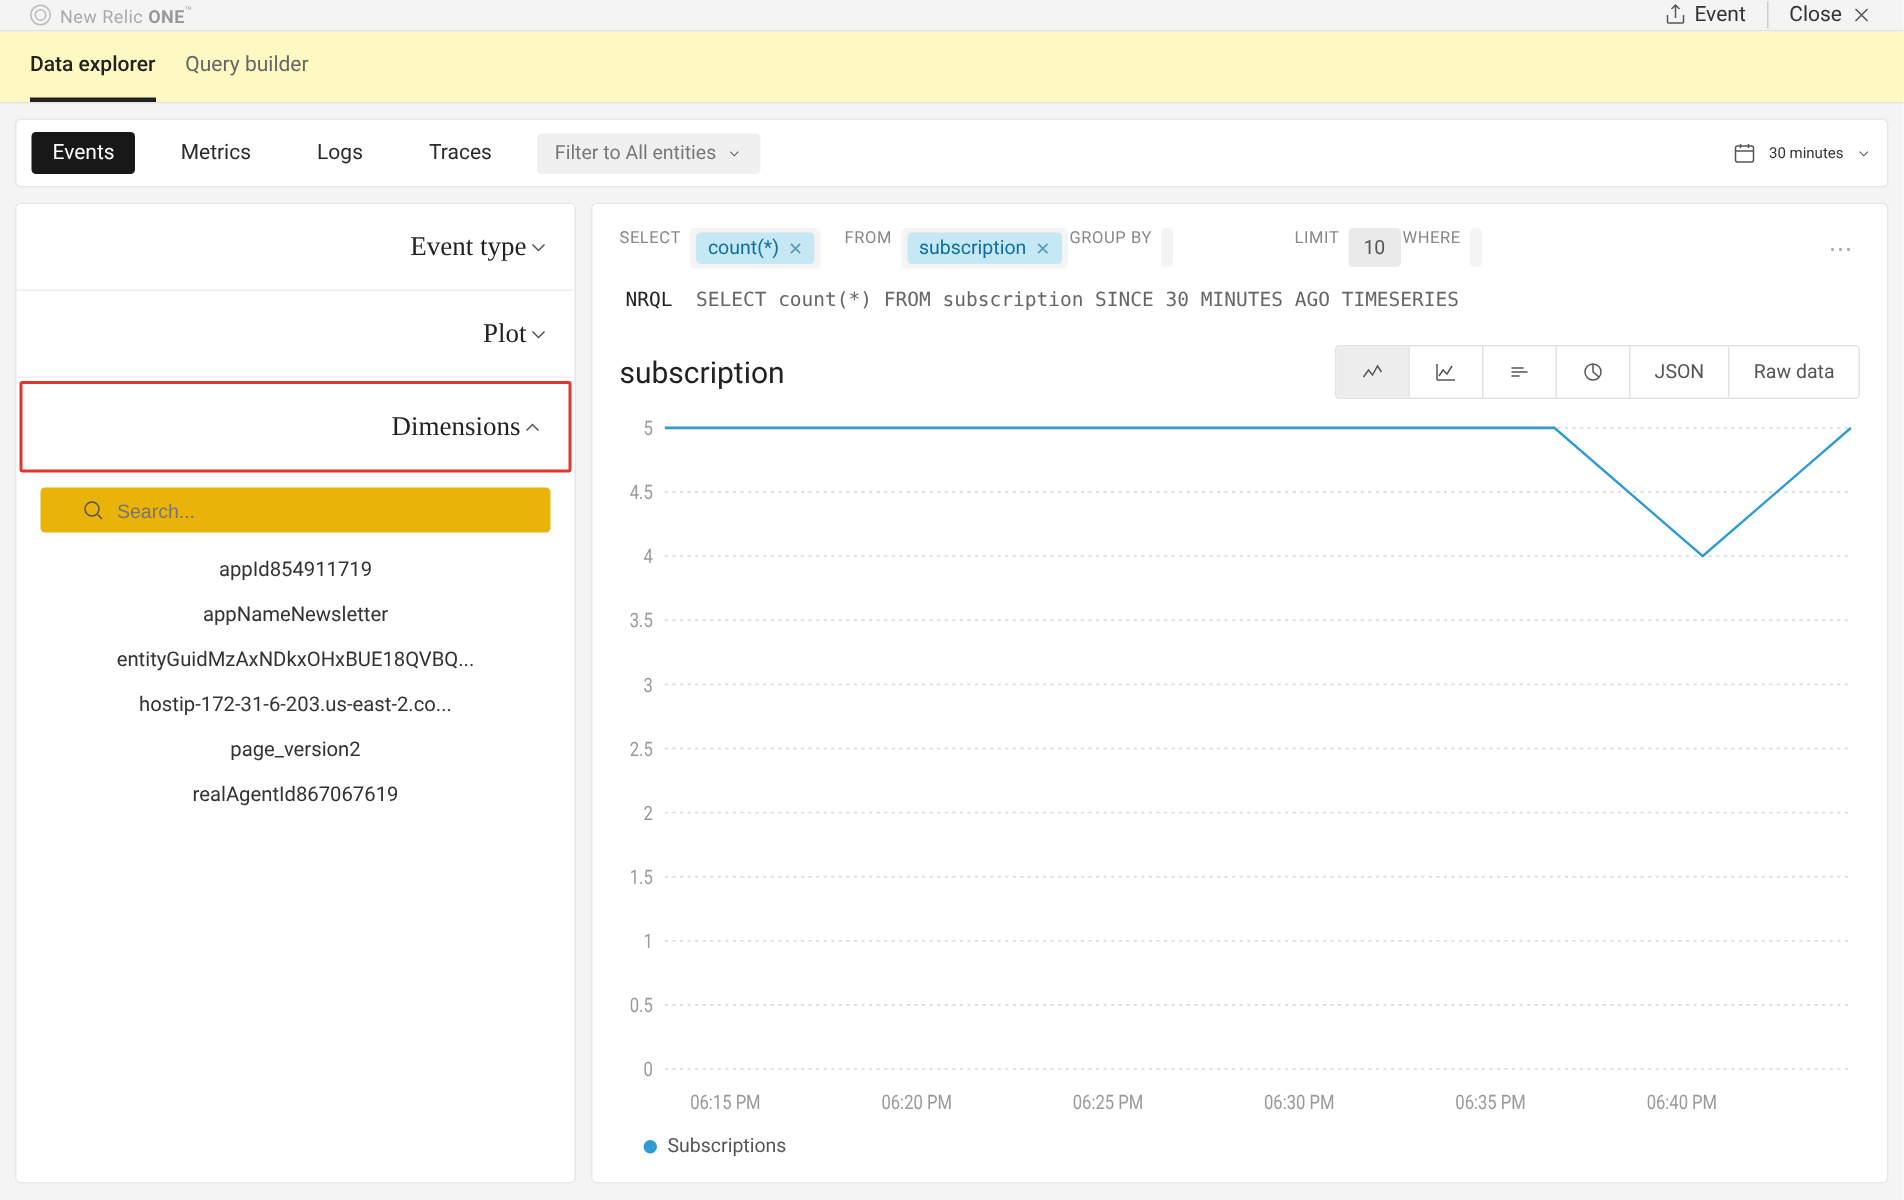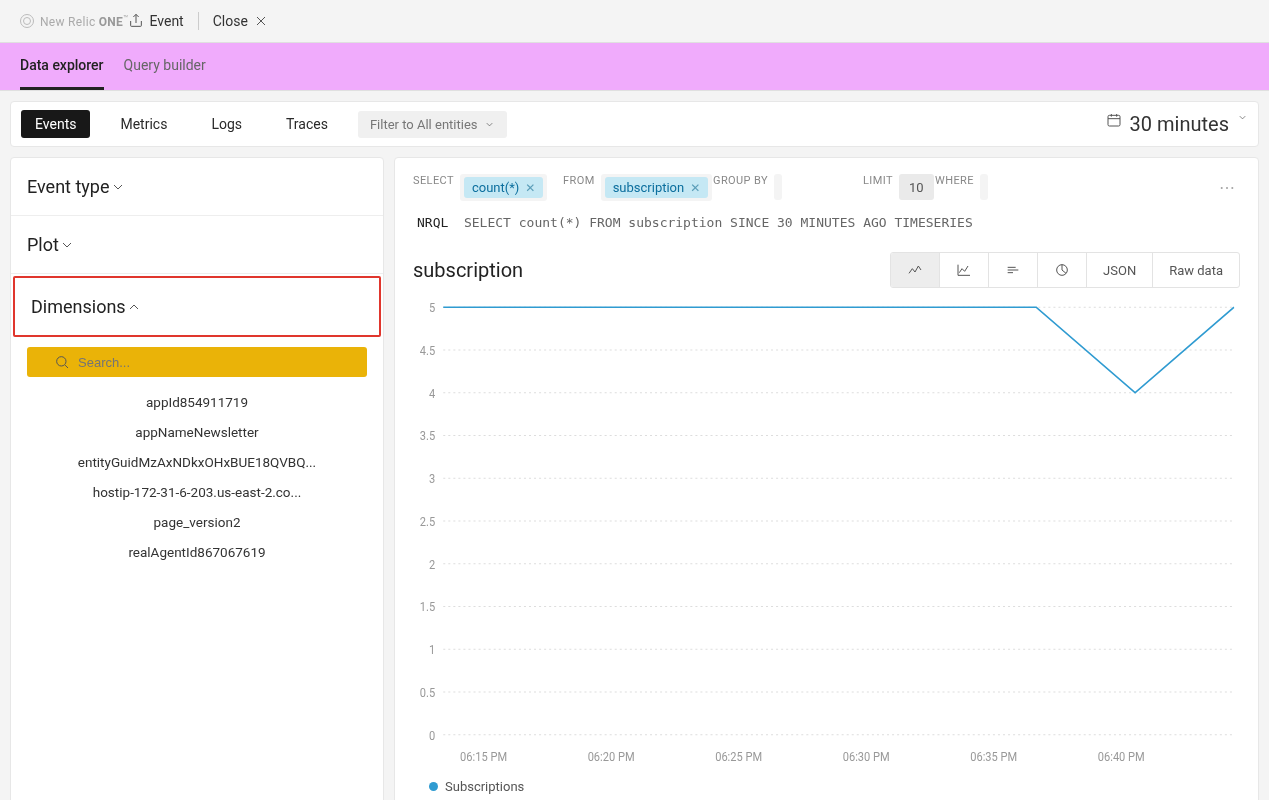--- a/index.html
+++ b/index.html
@@ -1,47 +1,47 @@
 <!DOCTYPE html>
 <html><head>
   <meta charset="utf-8">
   <style>
     * { box-sizing: border-box; margin: 0; padding: 0; }
     body { font-family: -apple-system, BlinkMacSystemFont, 'Segoe UI', Roboto, sans-serif; background: #f4f4f4; color: #2a2a2a; font-size: 13px; width: 1269px; height: 800px; overflow: hidden; }
     
-    .topbar { display: flex; align-items: center; padding: 12px 20px; border-bottom: 1px solid #e0e0e0; background: #f4f4f4; }
+    .topbar { display: flex; justify-content: space-between; align-items: center; padding: 1px 20px; border-bottom: 1px solid #e0e0e0; background: #f4f4f4; }
     .topbar-left { display: flex; align-items: center; gap: 6px; color: #aaa; }
     .topbar-right { display: flex; align-items: center; gap: 14px; color: #444; }
     .logo-icon { width: 14px; height: 14px; border: 1.5px solid #bbb; border-radius: 50%; display: inline-block; position: relative; }
     .logo-icon::after { content: ''; position: absolute; width: 6px; height: 6px; border: 1px solid #bbb; border-radius: 50%; top: 2px; left: 2px; }
     .brand { font-size: 12px; letter-spacing: 0.3px; }
     .brand b { font-weight: 700; color: #999; }
     .brand sup { font-size: 8px; }
     .topbar-btn { display: flex; align-items: center; gap: 5px; cursor: pointer; font-size: 14px; color: #333; }
     .divider { width: 1px; height: 18px; background: #ccc; }
     
-    .tabs-row { display: flex; gap: 20px; padding: 0 20px; background: #f0abfc; border-bottom: 1px solid #e0e0e0; }
+    .tabs-row { display: flex; gap: 20px; padding: 0 20px; background: #fef9c3; border-bottom: 1px solid #e0e0e0; }
     .tab { padding: 14px 0; font-size: 14px; color: #666; cursor: pointer; }
     .tab.active { color: #222; border-bottom: 3px solid #222; font-weight: 500; }
     
     .main { display: flex; padding: 10px; gap: 10px; background: #f4f4f4; height: calc(100% - 70px); }
     
     .content-wrap { flex: 1; display: flex; flex-direction: column; gap: 10px; }
     
     .toolbar { background: #fff; border: 1px solid #e7e7e7; border-radius: 4px; padding: 8px 10px; display: flex; align-items: center; gap: 16px; }
     .toolbar-pill { padding: 6px 14px; border-radius: 3px; cursor: pointer; font-size: 14px; }
     .toolbar-pill.active { background: #181818; color: #fff; }
     .filter-drop { background: #f0f0f0; padding: 6px 12px; border-radius: 3px; color: #777; cursor: pointer; display: flex; align-items: center; gap: 6px; font-size: 13px; }
-    .time-picker { margin-left: auto; display: flex; gap: 8px; cursor: pointer; font-size: 20px; color: #333; }
+    .time-picker { margin-left: auto; display: flex; align-items: center; gap: 8px; cursor: pointer; font-size: 10px; color: #333; }
     
     .body { display: flex; gap: 10px; flex: 1; min-height: 0; }
     
     .sidebar { width: 374px; background: #fff; border: 1px solid #e7e7e7; border-radius: 4px; display: flex; flex-direction: column; }
     .side-section { border-bottom: 1px solid #eee; }
-    .side-header { display: flex; justify-content: flex-start; align-items: center; padding: 18px 16px; cursor: pointer; }
+    .side-header { display: flex; justify-content: flex-end; align-items: center; padding: 18px 16px; cursor: pointer; font-family: Liberation Serif, serif; }
     .side-title { font-size: 18px; font-weight: 400; color: #222; }
     .side-content { padding: 8px 12px 16px; }
     .highlight-box { border: 2px solid #e0362d; margin: 2px 2px; border-radius: 2px; }
     .search-wrap { display: flex; align-items: center; background: #eab308; border-radius: 3px; padding: 7px 27px; gap: 8px; margin: 0 4px 10px; }
     .search-wrap input { border: none; background: transparent; outline: none; font-size: 13px; flex: 1; color: #555; }
     .dim-row { display: flex; justify-content: center; padding: 7px 6px; font-size: 13.5px; }
     .dim-key { color: #333; }
     .dim-val { color: #333; text-align: right; max-width: 200px; overflow: hidden; text-overflow: ellipsis; white-space: nowrap; }
     
     .panel { flex: 1; background: #fff; border: 1px solid #e7e7e7; border-radius: 4px; padding: 16px 18px; display: flex; flex-direction: column; }

